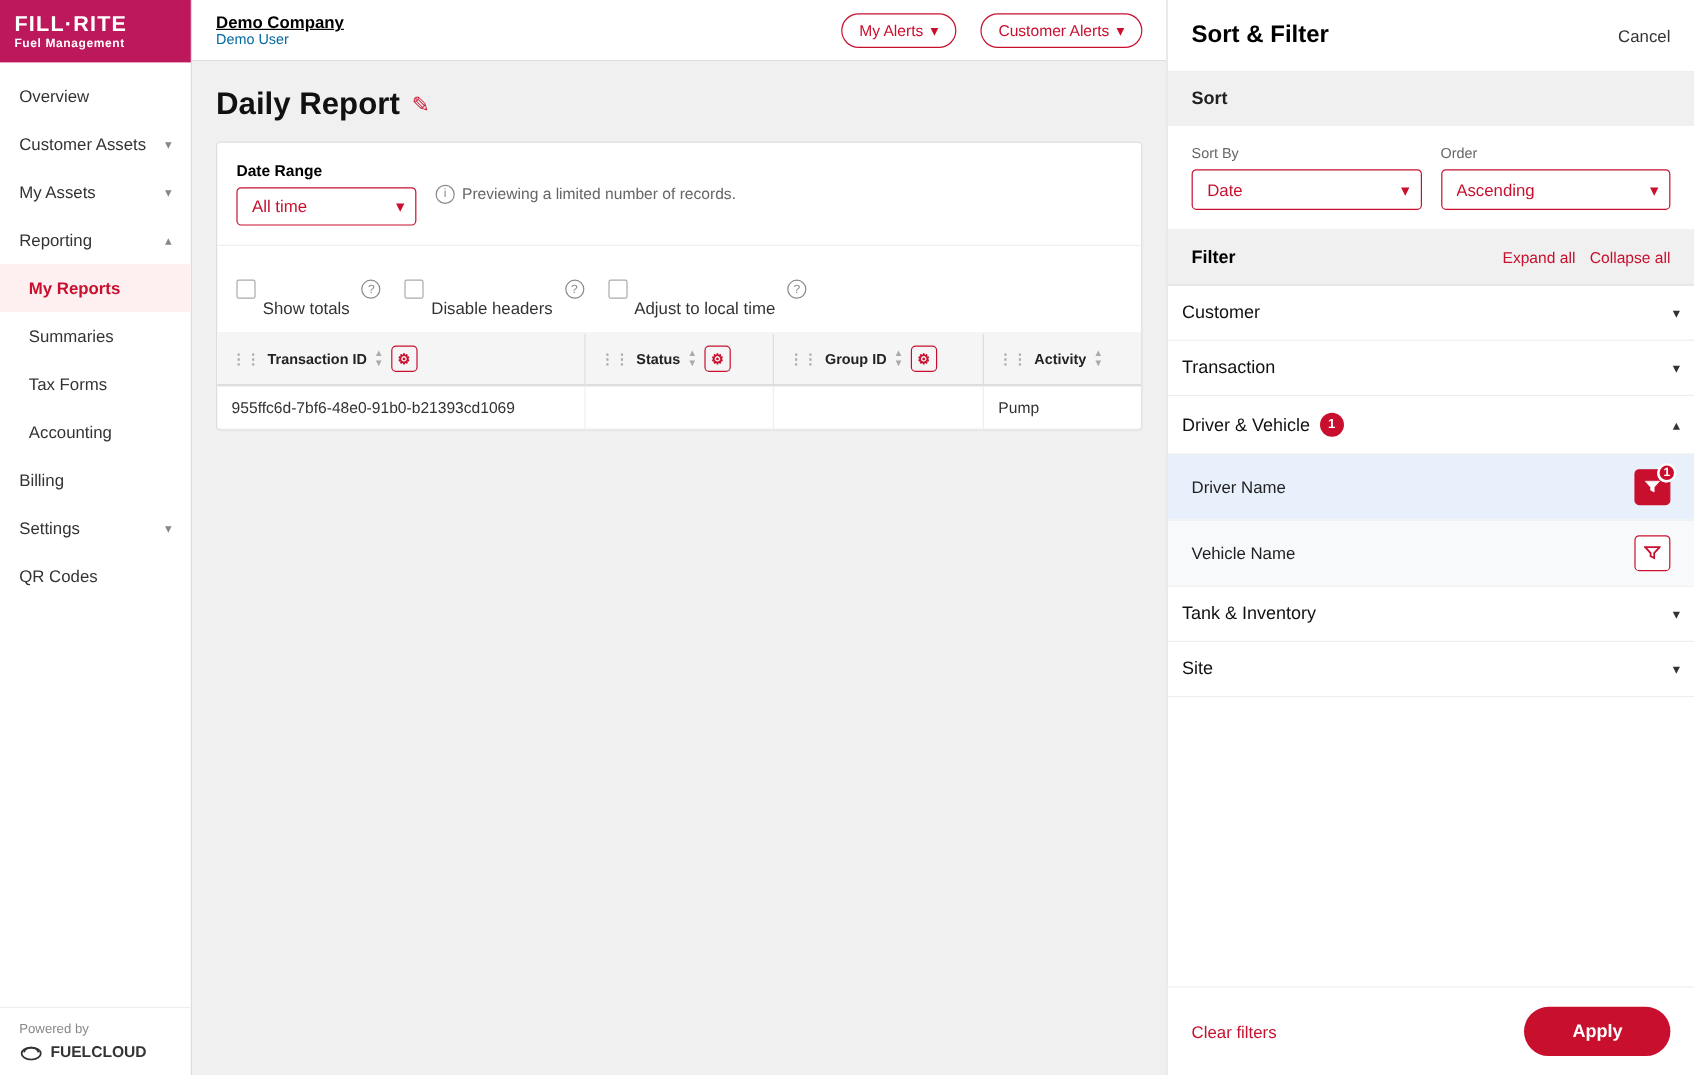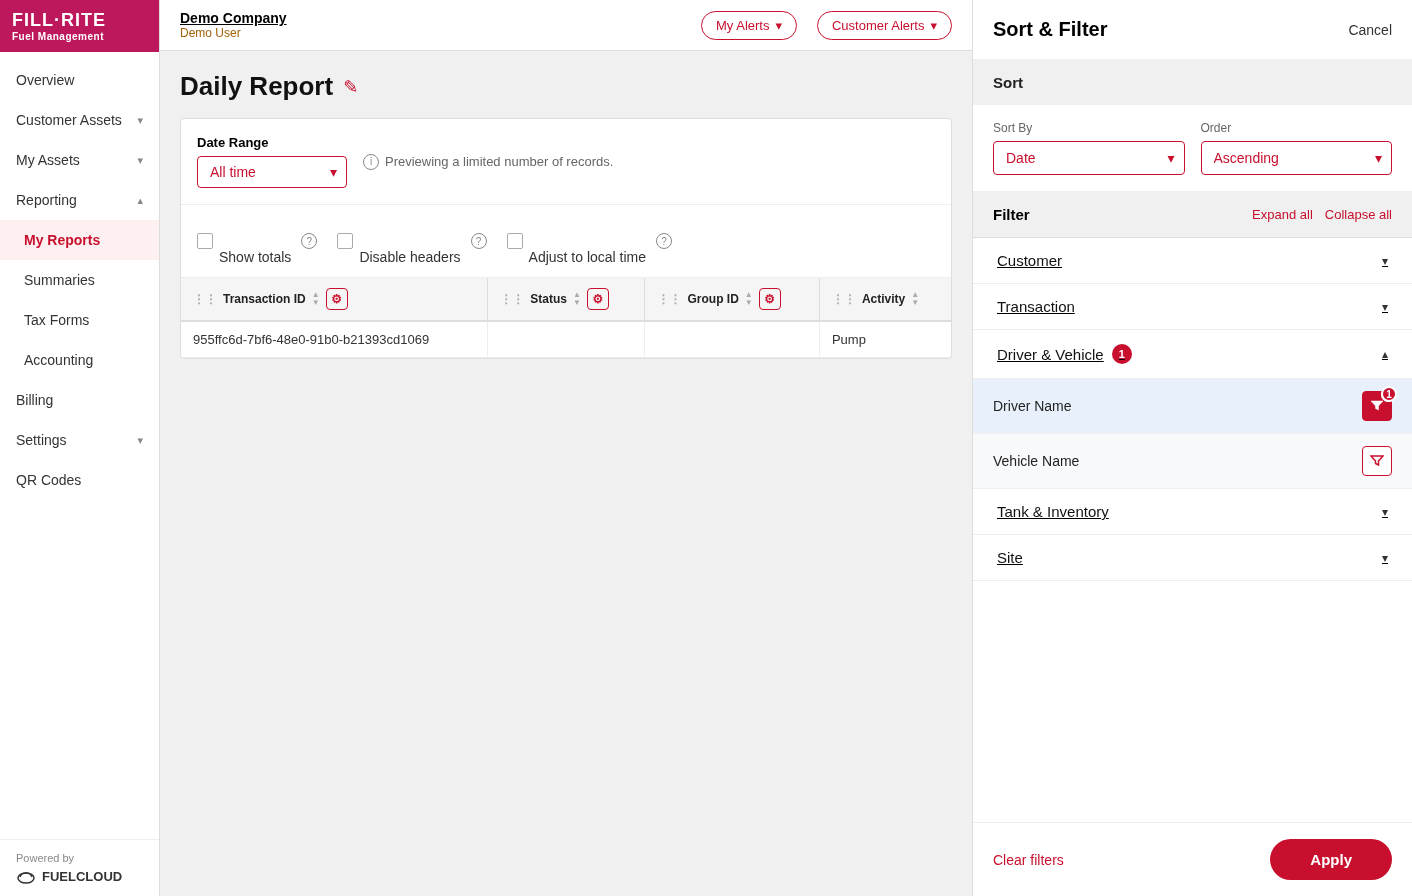--- a/index.html
+++ b/index.html
@@ -76,21 +76,21 @@
     .topbar {
       background: #fff;
       border-bottom: 1px solid #ddd;
       padding: 10px 20px;
       display: flex;
       align-items: center;
       gap: 20px;
     }
     .company-info { margin-right: auto; }
     .company-name { font-weight: 600; font-size: 14px; text-decoration: underline; }
-    .company-user { font-size: 12px; color: #a16207; }
+    .company-user { font-size: 12px; color: #0369a1; }
     .alert-btn {
       border: 1.5px solid #c8102e;
       background: #fff;
       color: #c8102e;
       padding: 6px 14px;
       border-radius: 20px;
       cursor: pointer;
       font-size: 13px;
       display: flex;
       align-items: center;
@@ -319,26 +319,25 @@
       font-size: 13px;
       cursor: pointer;
       background: none;
       border: none;
     }
 
     .filter-group {
       border-bottom: 1px solid #eee;
     }
     .filter-group-header {
-      padding: 14px 24px;
+      padding: 14px 12px;
       display: flex;
       align-items: center;
       justify-content: space-between;
       cursor: pointer;
-      text-decoration: underline;
     }
     .filter-group-title {
       font-size: 15px;
       font-weight: 500;
       color: #111;
       display: flex;
       align-items: center;
       gap: 8px;
     }
     .badge-red {

